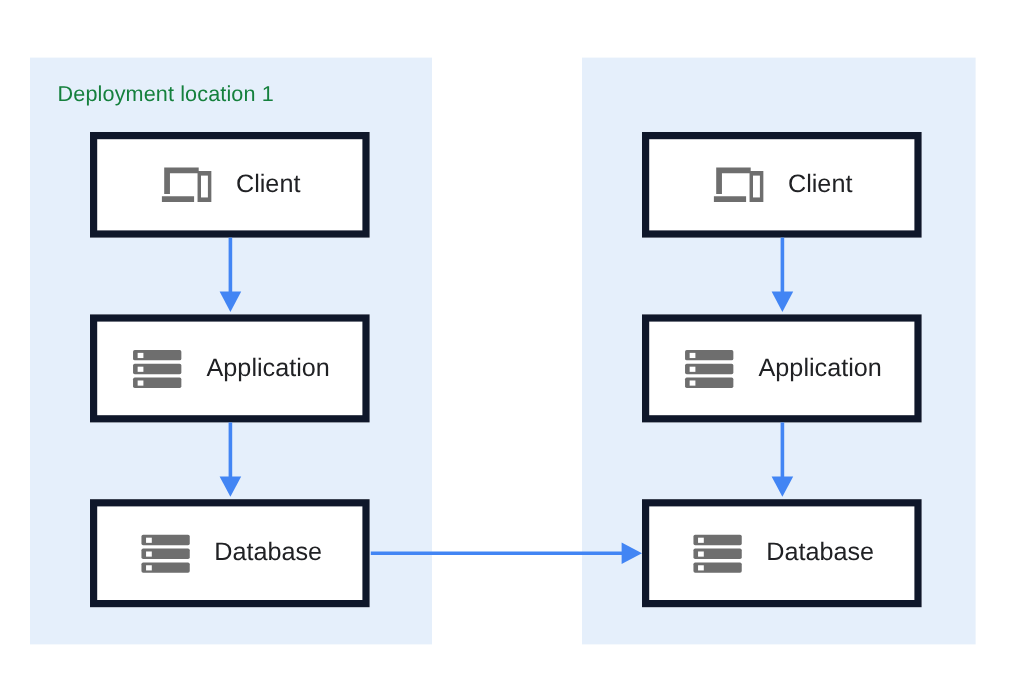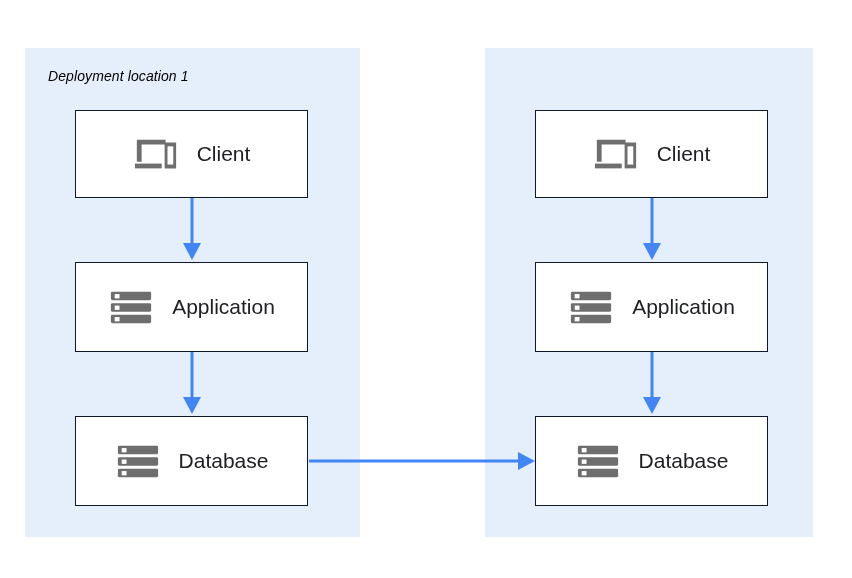--- a/index.html
+++ b/index.html
@@ -18,31 +18,30 @@
     width: 852px;
     height: 578px;
     background: #ffffff;
   }
   .zone {
     position: absolute;
     background: #e5effb;
   }
   .zone-label {
     position: absolute;
-    color: #000000;
-    font-size: 14px;
+    color: #15803d;
+    font-size: 18px;
     font-family: "Liberation Sans", sans-serif;
     letter-spacing: 0.1px;
     white-space: nowrap;
-    font-style: italic;
   }
   .node {
     position: absolute;
     background: #ffffff;
-    border: 1px solid #0f172a;
+    border: 6px solid #0f172a;
     box-sizing: border-box;
     display: flex;
     align-items: center;
     justify-content: center;
   }
   .node-inner {
     display: flex;
     align-items: center;
     gap: 18px;
   }

